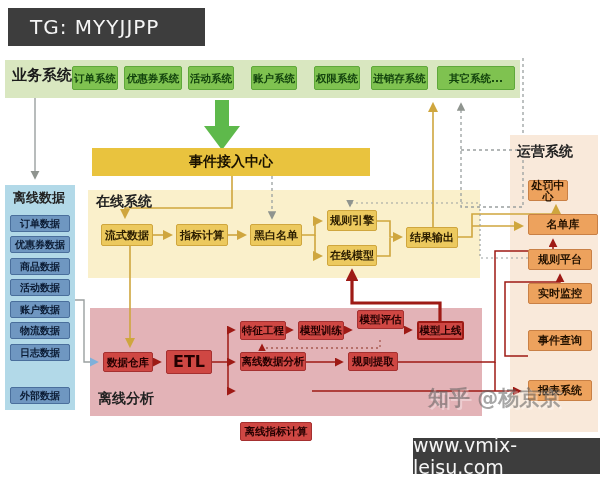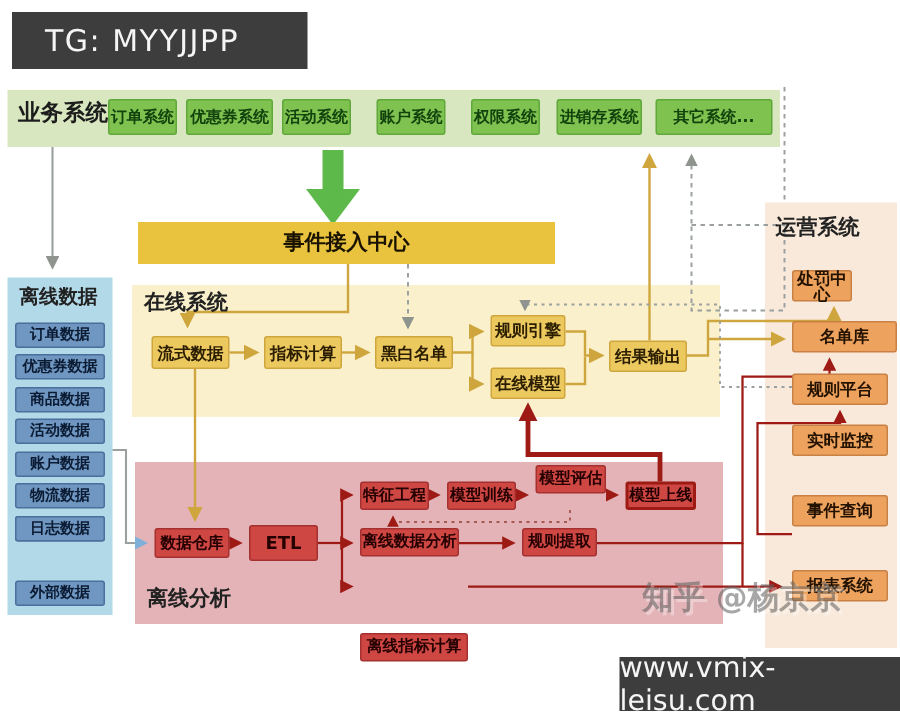--- a/index.html
+++ b/index.html
@@ -146,21 +146,21 @@
   <div class="abs node bnode layer3" style="left:10px;top:387px;width:60px;height:17px;">外部数据</div>
 
   <div class="abs node ynode layer3" style="left:101px;top:224px;width:52px;height:22px;">流式数据</div>
   <div class="abs node ynode layer3" style="left:176px;top:224px;width:52px;height:22px;">指标计算</div>
   <div class="abs node ynode layer3" style="left:250px;top:224px;width:52px;height:22px;">黑白名单</div>
   <div class="abs node ynode layer3" style="left:327px;top:210px;width:50px;height:21px;">规则引擎</div>
   <div class="abs node ynode layer3" style="left:327px;top:245px;width:50px;height:21px;">在线模型</div>
   <div class="abs node ynode layer3" style="left:406px;top:227px;width:52px;height:21px;">结果输出</div>
 
   <div class="abs node rnode layer3" style="left:103px;top:352px;width:50px;height:20px;">数据仓库</div>
-  <div class="abs node rnode layer3" style="left:166px;top:350px;width:46px;height:24px;font-size:12px;">ETL</div>
+  <div class="abs node rnode layer3" style="left:166px;top:350px;width:46px;height:24px;font-size:16px;">ETL</div>
   <div class="abs node rnode layer3" style="left:240px;top:321px;width:46px;height:19px;">特征工程</div>
   <div class="abs node rnode layer3" style="left:298px;top:321px;width:46px;height:19px;">模型训练</div>
   <div class="abs node rnode layer3" style="left:357px;top:310px;width:47px;height:19px;">模型评估</div>
   <div class="abs node rnode deploy layer3" style="left:417px;top:321px;width:47px;height:19px;">模型上线</div>
   <div class="abs node rnode layer3" style="left:240px;top:352px;width:66px;height:19px;">离线数据分析</div>
   <div class="abs node rnode layer3" style="left:348px;top:352px;width:50px;height:19px;">规则提取</div>
   <div class="abs node rnode layer3" style="left:240px;top:382px;width:72px;height:19px;margin-top:40px;">离线指标计算</div>
 
   <div class="abs node onode layer3" style="left:528px;top:180px;width:40px;height:21px;">处罚中心</div>
   <div class="abs node onode layer3" style="left:528px;top:214px;width:70px;height:21px;">名单库</div>

